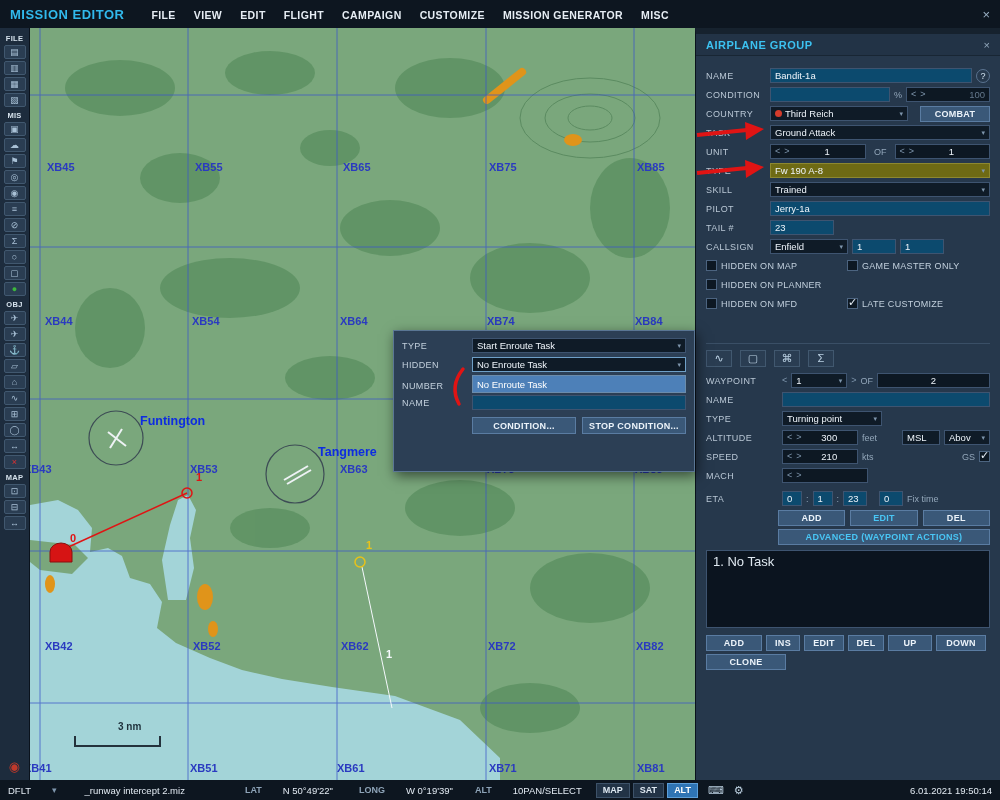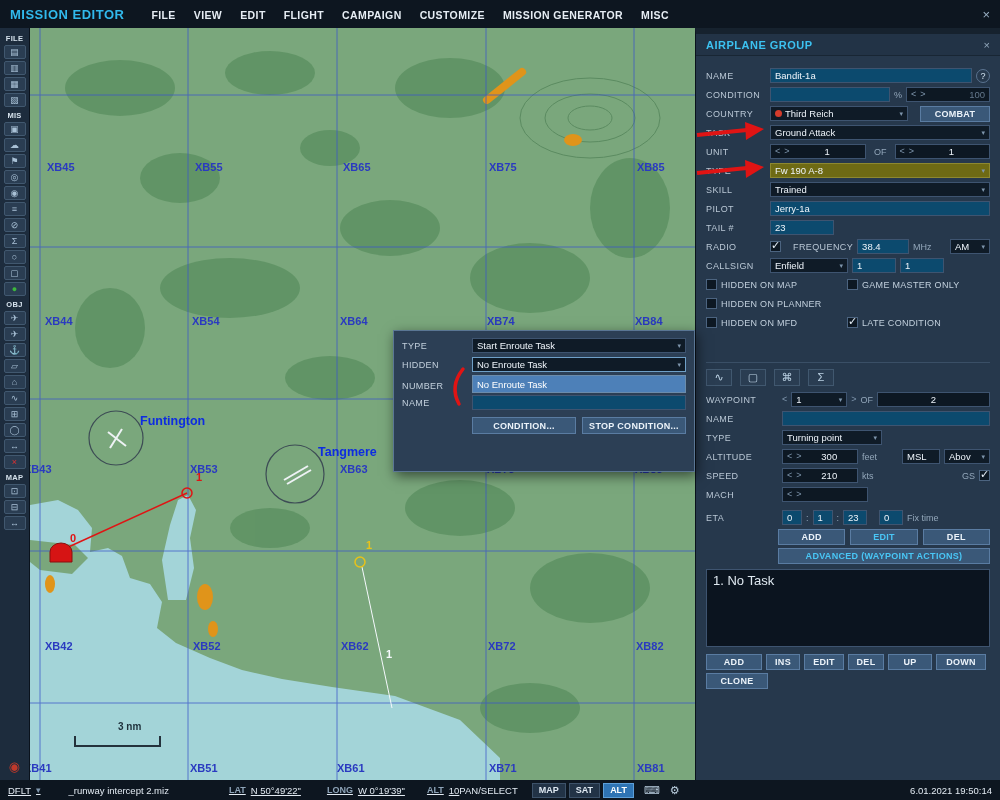--- a/index.html
+++ b/index.html
@@ -74,21 +74,21 @@
 .list-item-selected{background:#4d80b8;color:#fff;font-size:9.5px;height:16px;display:flex;align-items:center;padding:0 4px;}
 .dialog-buttons{position:absolute;left:78px;right:8px;top:86px;display:flex;gap:6px;}
 .dbtn{flex:1;height:17px;}
 
 
 #annotations{position:absolute;left:0;top:0;width:1000px;height:752px;pointer-events:none;z-index:30;}
 
 
 #statusbar{flex:0 0 20px;background:#0d1620;display:flex;align-items:center;padding:0 8px;font-size:9.5px;color:#e2eaf2;}
 .sb-gap28{margin-left:28px;}
-.sb-group{display:flex;gap:5px;align-items:center;text-decoration:underline;}
+.sb-group{display:flex;gap:21px;align-items:center;}
 .sb-label{color:#8ea4b8;font-size:9px;font-weight:bold;}
 .sb-btn{background:#223346;border:1px solid #3d5269;height:15px;padding:0 6px;font-size:9px;font-weight:bold;color:#dfe9f2;display:flex;align-items:center;margin-left:3px;}
 .sb-btn.active{background:#2f74b4;border-color:#5d9fd8;color:#fff;}
 .sb-icon{margin-left:10px;color:#bcd0e0;font-size:11px;}
 .sb-datetime{margin-left:auto;color:#e2eaf2;}
 </style>
 </head>
 <body>
 
 <div id="app">
@@ -305,31 +305,20 @@
         </div>
         <div class="prow">
           <span class="plabel">PILOT</span>
           <input class="input flex1" value="Jerry-1a" style="">
         </div>
         <div class="prow">
           <span class="plabel">TAIL #</span>
           <input class="input" style="width: 64px;" value="23">
         </div>
         <div class="prow">
-          <span class="plabel">RADIO</span>
-          <span class="checkbox checked"></span>
-          <span class="plabel" style="flex:0 0 auto;margin-left:8px">FREQUENCY</span>
-          <input class="input" style="width: 52px;" value="38.4">
-          <span class="unit">MHz</span>
-          <div class="dropdown" style="width:40px;margin-left:auto">
-            <span>AM</span>
-            <span class="chev">▾</span>
-          </div>
-        </div>
-        <div class="prow">
           <span class="plabel">CALLSIGN</span>
           <div class="dropdown" style="width:78px">
             <span>Enfield</span>
             <span class="chev">▾</span>
           </div>
           <input class="input" style="width: 44px;" value="1">
           <input class="input" style="width: 44px;" value="1">
         </div>
         <div class="prow">
           <span class="checkbox"></span>
@@ -338,21 +327,21 @@
           <span class="cb-label">GAME MASTER ONLY</span>
         </div>
         <div class="prow">
           <span class="checkbox"></span>
           <span class="cb-label">HIDDEN ON PLANNER</span>
         </div>
         <div class="prow">
           <span class="checkbox"></span>
           <span class="cb-label cb-first">HIDDEN ON MFD</span>
           <span class="checkbox checked"></span>
-          <span class="cb-label">LATE CONDITION</span>
+          <span class="cb-label">LATE CUSTOMIZE</span>
         </div>
       </div>
 
       <div class="wp-sep"></div>
       <div id="wp-tabs">
           <div class="wp-tab">∿</div>
           <div class="wp-tab">▢</div>
           <div class="wp-tab">⌘</div>
           <div class="wp-tab">Σ</div>
         </div>
@@ -439,21 +428,21 @@
       </div>
       <div class="listbtn-row">
         <button class="btn" style="width:56px">ADD</button>
         <button class="btn" style="width:34px">INS</button>
         <button class="btn" style="width:40px">EDIT</button>
         <button class="btn" style="width:36px">DEL</button>
         <button class="btn" style="width:44px">UP</button>
         <button class="btn" style="width:50px">DOWN</button>
       </div>
       <div class="listbtn-row">
-        <button class="btn" style="width:62px">CLONE</button>
+        <button class="btn" style="width:80px">CLONE</button>
       </div>
     </section>
 
     <div id="task-dialog">
       <div class="drow" style="top:6px">
         <span class="dlabel">TYPE</span>
         <div class="dropdown dctrl">
           <span>Start Enroute Task</span>
           <span class="chev">▾</span>
         </div>

